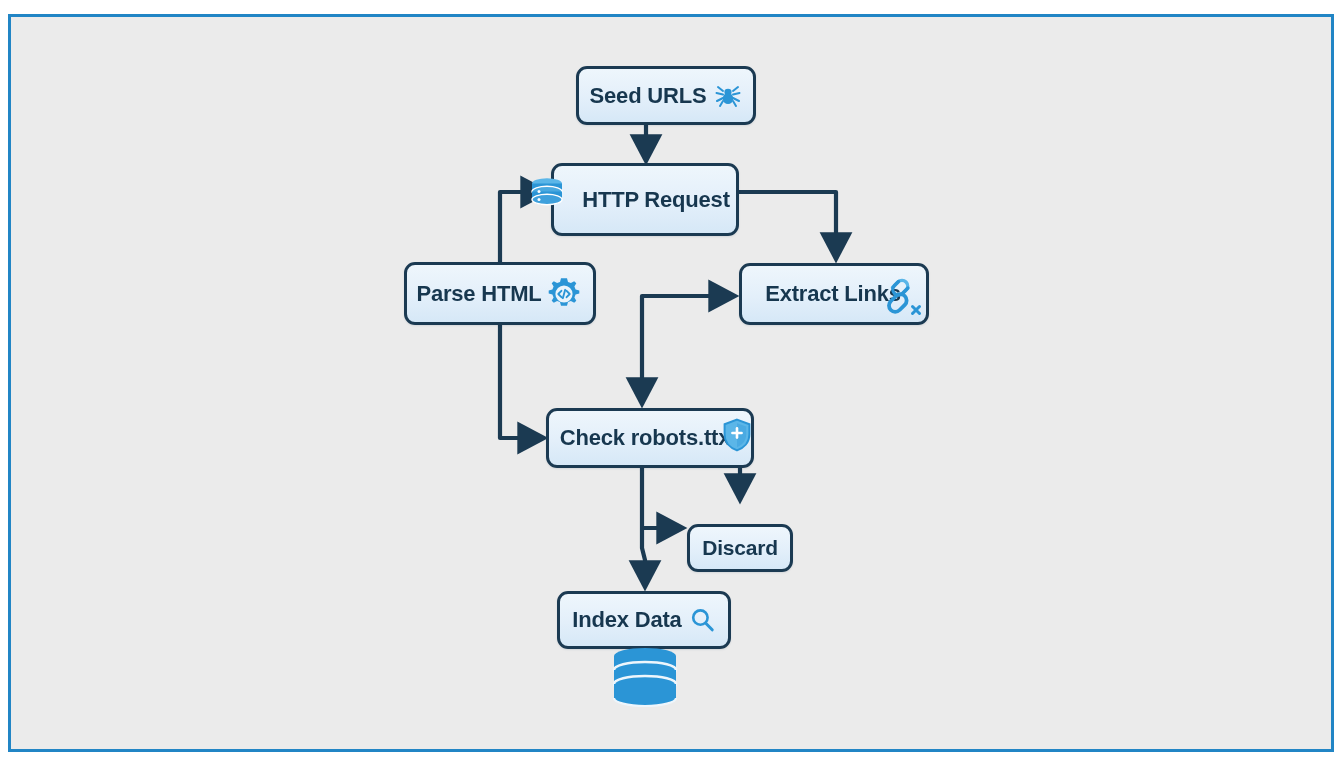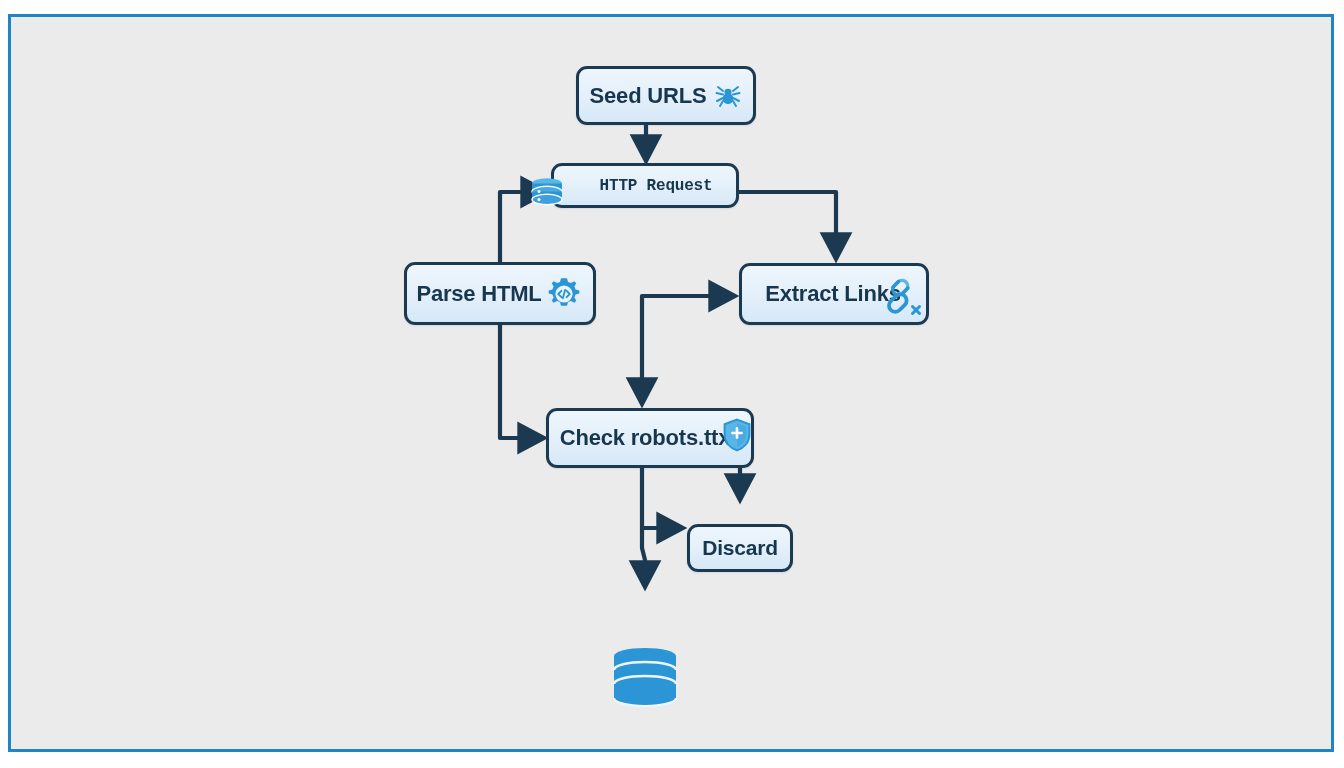--- a/index.html
+++ b/index.html
@@ -59,21 +59,21 @@
     justify-content: center;
     flex: none;
   }
   .ovl {
     position: absolute;
     display: flex;
     align-items: center;
     justify-content: center;
   }
   #n-seed     { left: 556px; top: 66px;  width: 180px; height: 59px; font-size: 22px; margin-left: 20px; }
-  #n-http     { left: 551px; top: 163px; width: 188px; height: 45px; font-size: 16px; font-family: Liberation Mono, monospace; }
+  #n-http     { left: 551px; top: 163px; width: 188px; height: 73px; font-size: 22px; }
   #n-parse    { left: 404px; top: 262px; width: 192px; height: 63px; font-size: 22px; }
   #n-extract  { left: 739px; top: 263px; width: 190px; height: 62px; font-size: 22px; }
   #n-robots   { left: 546px; top: 408px; width: 208px; height: 60px; font-size: 22px; }
   #n-discard  { left: 687px; top: 524px; width: 106px; height: 48px; font-size: 21px; }
   #n-index    { left: 557px; top: 591px; width: 174px; height: 58px; font-size: 22px; }
 
   #n-seed .label   { margin-right: 8px; }
   #n-parse .label  { margin-right: 2px; }
   #n-extract .label{ margin-right: 2px; }
   #n-index .label  { margin-right: 6px; }
@@ -160,20 +160,29 @@
   </div>
 
   <div class="node" id="n-robots">
     <span class="label">Check robots.ttx</span>
   </div>
 
   <div class="node" id="n-discard">
     <span class="label">Discard</span>
   </div>
 
+  <div class="node" id="n-index">
+    <span class="label">Index Data</span>
+    <span class="ico">
+      <svg width="28" height="28" viewBox="0 0 28 28" xmlns="http://www.w3.org/2000/svg">
+        <circle cx="12.4" cy="11.6" r="7.2" fill="none" stroke="#2b95d6" stroke-width="2.6"></circle>
+        <path d="M17.8,17.2 L24.2,23.8" stroke="#2b95d6" stroke-width="3" stroke-linecap="round"></path>
+      </svg>
+    </span>
+  </div>
 
   <div class="ovl" id="ico-db-http">
     <svg width="42" height="42" viewBox="0 0 42 42" xmlns="http://www.w3.org/2000/svg">
       <g transform="translate(4,6)">
         <ellipse cx="17" cy="5.5" rx="15" ry="5.2" fill="#5bb6e8"></ellipse>
         <path d="M2,5.5 v8 a15,5.2 0 0 0 30,0 v-8 z" fill="#2b95d6"></path>
         <ellipse cx="17" cy="13.5" rx="15" ry="5.2" fill="#4aa9e0" stroke="#ffffff" stroke-width="1.4"></ellipse>
         <path d="M2,13.5 v8 a15,5.2 0 0 0 30,0 v-8 z" fill="#2b95d6"></path>
         <ellipse cx="17" cy="21.5" rx="15" ry="5.2" fill="#3ea0dc" stroke="#ffffff" stroke-width="1.4"></ellipse>
         <circle cx="9" cy="13.4" r="1.5" fill="#ffffff"></circle>

